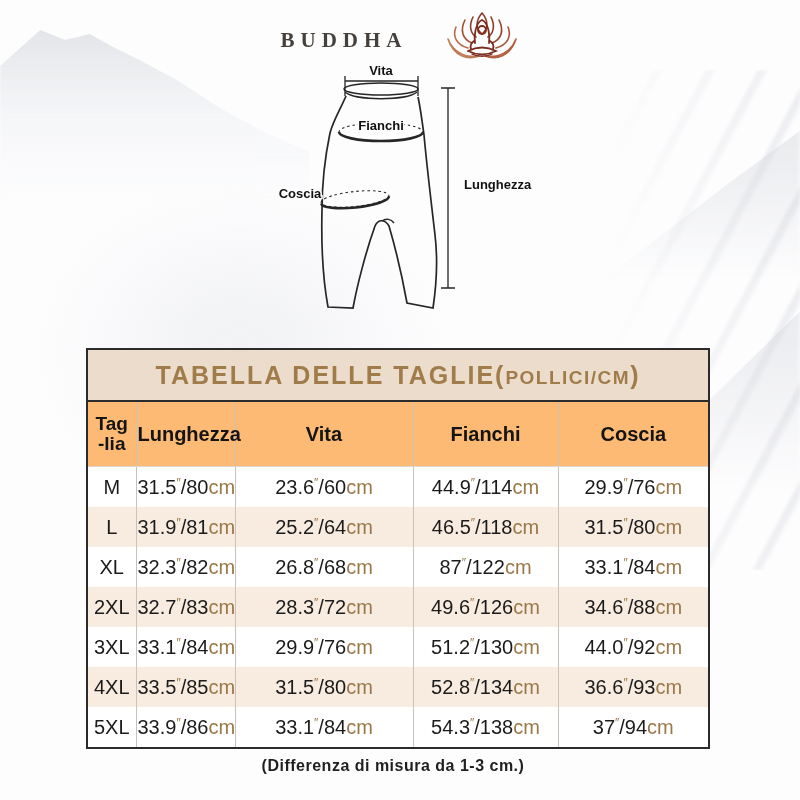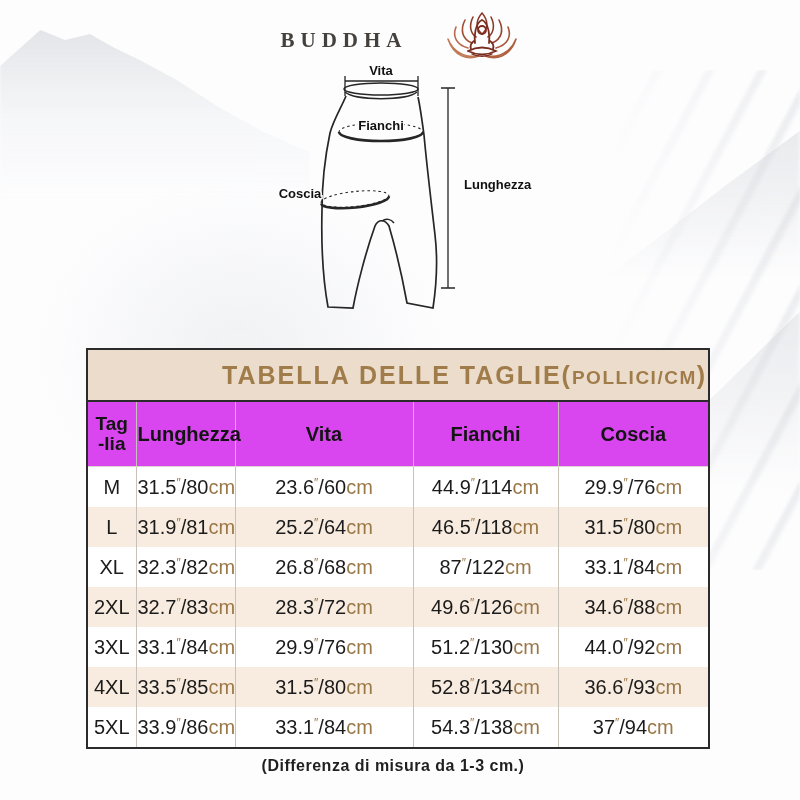--- a/index.html
+++ b/index.html
@@ -31,24 +31,24 @@
 
   
   .diagram{position:absolute;left:270px;top:60px;width:290px;height:260px;}
   .diagram path,.diagram ellipse,.diagram line{fill:none;stroke:#262626;}
   .diagram text{font-family:"Liberation Sans",sans-serif;font-size:13px;font-weight:bold;fill:#111;
     paint-order:stroke;stroke:#fdfdfe;stroke-width:3px;}
 
   
   table.size-table{position:absolute;left:86px;top:348px;width:622px;border-collapse:collapse;table-layout:fixed;
     background:#fff;border:2px solid #2b2b2b;}
-  .title-cell{height:48px;background:#ecdccb;border-bottom:2px solid #2b2b2b;text-align:right;vertical-align:middle;
+  .title-cell{height:48px;background:#ecdccb;border-bottom:2px solid #2b2b2b;text-align:center;vertical-align:middle;
     color:#a17c4b;font-weight:bold;font-size:25px;letter-spacing:2px;white-space:nowrap;}
   .title-cell .title-sub{font-size:19px;letter-spacing:1.5px;}
-  tr.head-row th{height:62px;background:#d946ef;border-left:1px solid #c9c2b9;border-bottom:1px solid #ddd5cb;
+  tr.head-row th{height:62px;background:#fdba74;border-left:1px solid #c9c2b9;border-bottom:1px solid #ddd5cb;
     font-size:20px;font-weight:bold;color:#141414;text-align:center;vertical-align:middle;}
   tr.head-row th:first-child{border-left:none;font-size:19px;line-height:1.05;}
   tbody td{height:38px;border-left:1px solid #c9c2b9;text-align:center;vertical-align:middle;
     font-size:20px;color:#1b1b1b;white-space:nowrap;}
   tbody td:first-child{border-left:none;}
   tbody tr.alt{background:#f8ebdf;}
   td .num{color:#1b1b1b;margin-top:42px;}
   td .inch{color:#9a7848;font-size:12px;vertical-align:7px;}
   td .unit{color:#9a7848;}
   .size-col{font-weight:500;}

